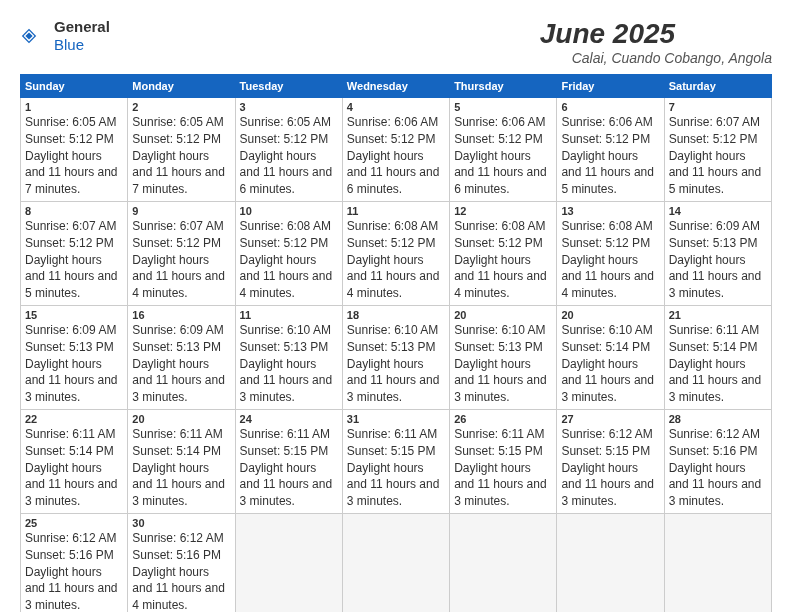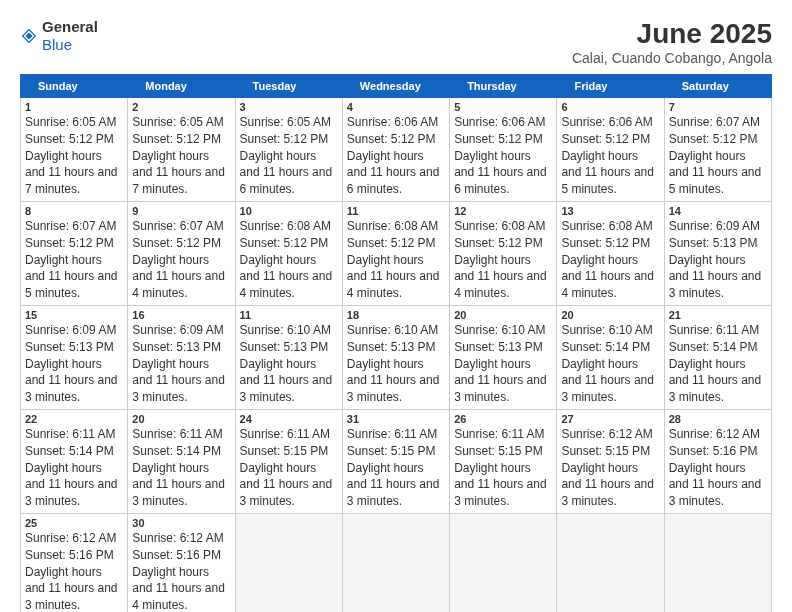--- a/index.html
+++ b/index.html
@@ -18,38 +18,39 @@
     }
     .header-area {
       display: flex;
       justify-content: space-between;
       align-items: flex-start;
       margin-bottom: 8px;
     }
     .logo {
       display: flex;
       align-items: center;
-      gap: 4px;
+      gap: 16px;
     }
     .logo-text-general {
       font-size: 15px;
       font-weight: bold;
       color: #333;
     }
     .logo-text-blue {
       font-size: 15px;
       font-weight: normal;
       color: #1565c0;
     }
     .logo-icon {
       width: 18px;
       height: 18px;
     }
     .title-area {
-      text-align: right;
+      text-align: left;
+      font-style: italic;
     }
     .month-title {
       font-size: 28px;
       font-weight: bold;
       color: #333;
     }
     .location-title {
       font-size: 14px;
       color: #555;
       margin-left: 32px;
@@ -57,21 +58,21 @@
     .calendar-table {
       width: 100%;
       border-collapse: collapse;
       table-layout: fixed;
     }
     .calendar-table th {
       background-color: #1565c0;
       color: #fff;
       font-size: 11px;
       font-weight: bold;
-      padding: 5px 17px;
+      padding: 5px 4px;
       text-align: left;
       border: 1px solid #1565c0;
     }
     .calendar-table td {
       border: 1px solid #ccc;
       vertical-align: top;
       padding: 3px 4px;
       font-size: 9px;
       color: #333;
       height: 88px;

